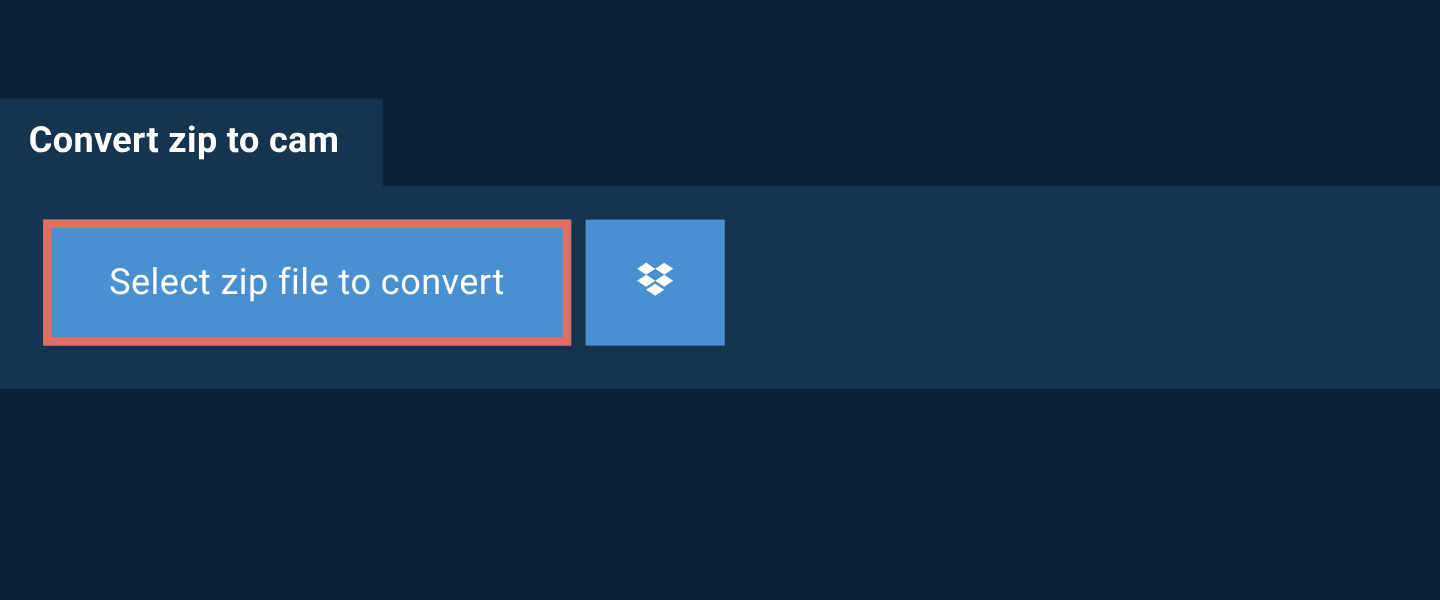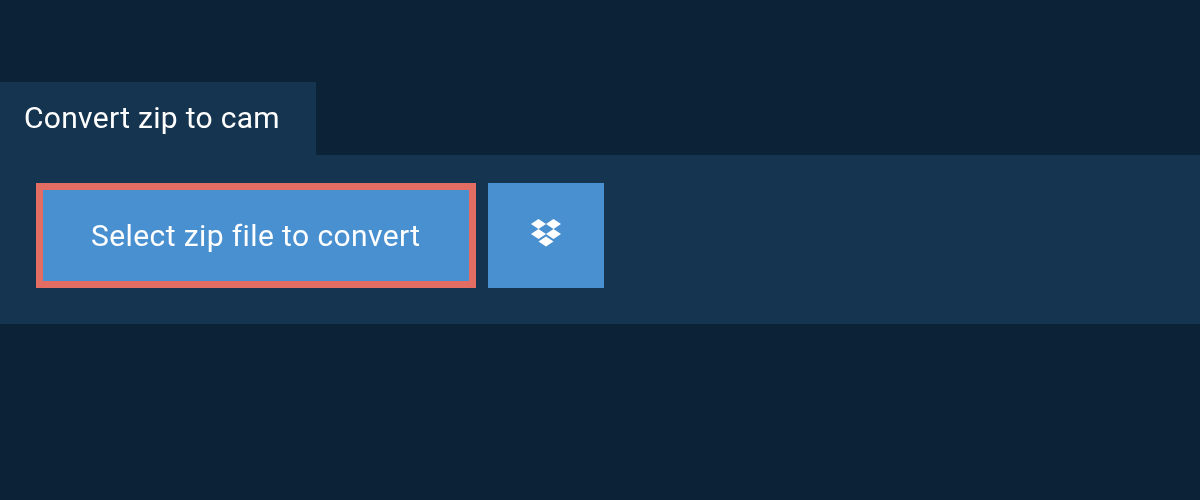--- a/index.html
+++ b/index.html
@@ -15,21 +15,21 @@
       overflow: hidden;
     }
     .tab-bar {
       padding-top: 82px;
     }
     .tab {
       display: inline-block;
       background: #153450;
       color: #ffffff;
       font-size: 30px;
-      font-weight: 400;
+      font-weight: 700;
       padding: 18px 36px 20px 24px;
       letter-spacing: 0.3px;
     }
     .panel {
       background: #153450;
       width: 100%;
       padding: 28px 36px 36px 36px;
     }
     .button-row {
       display: flex;

